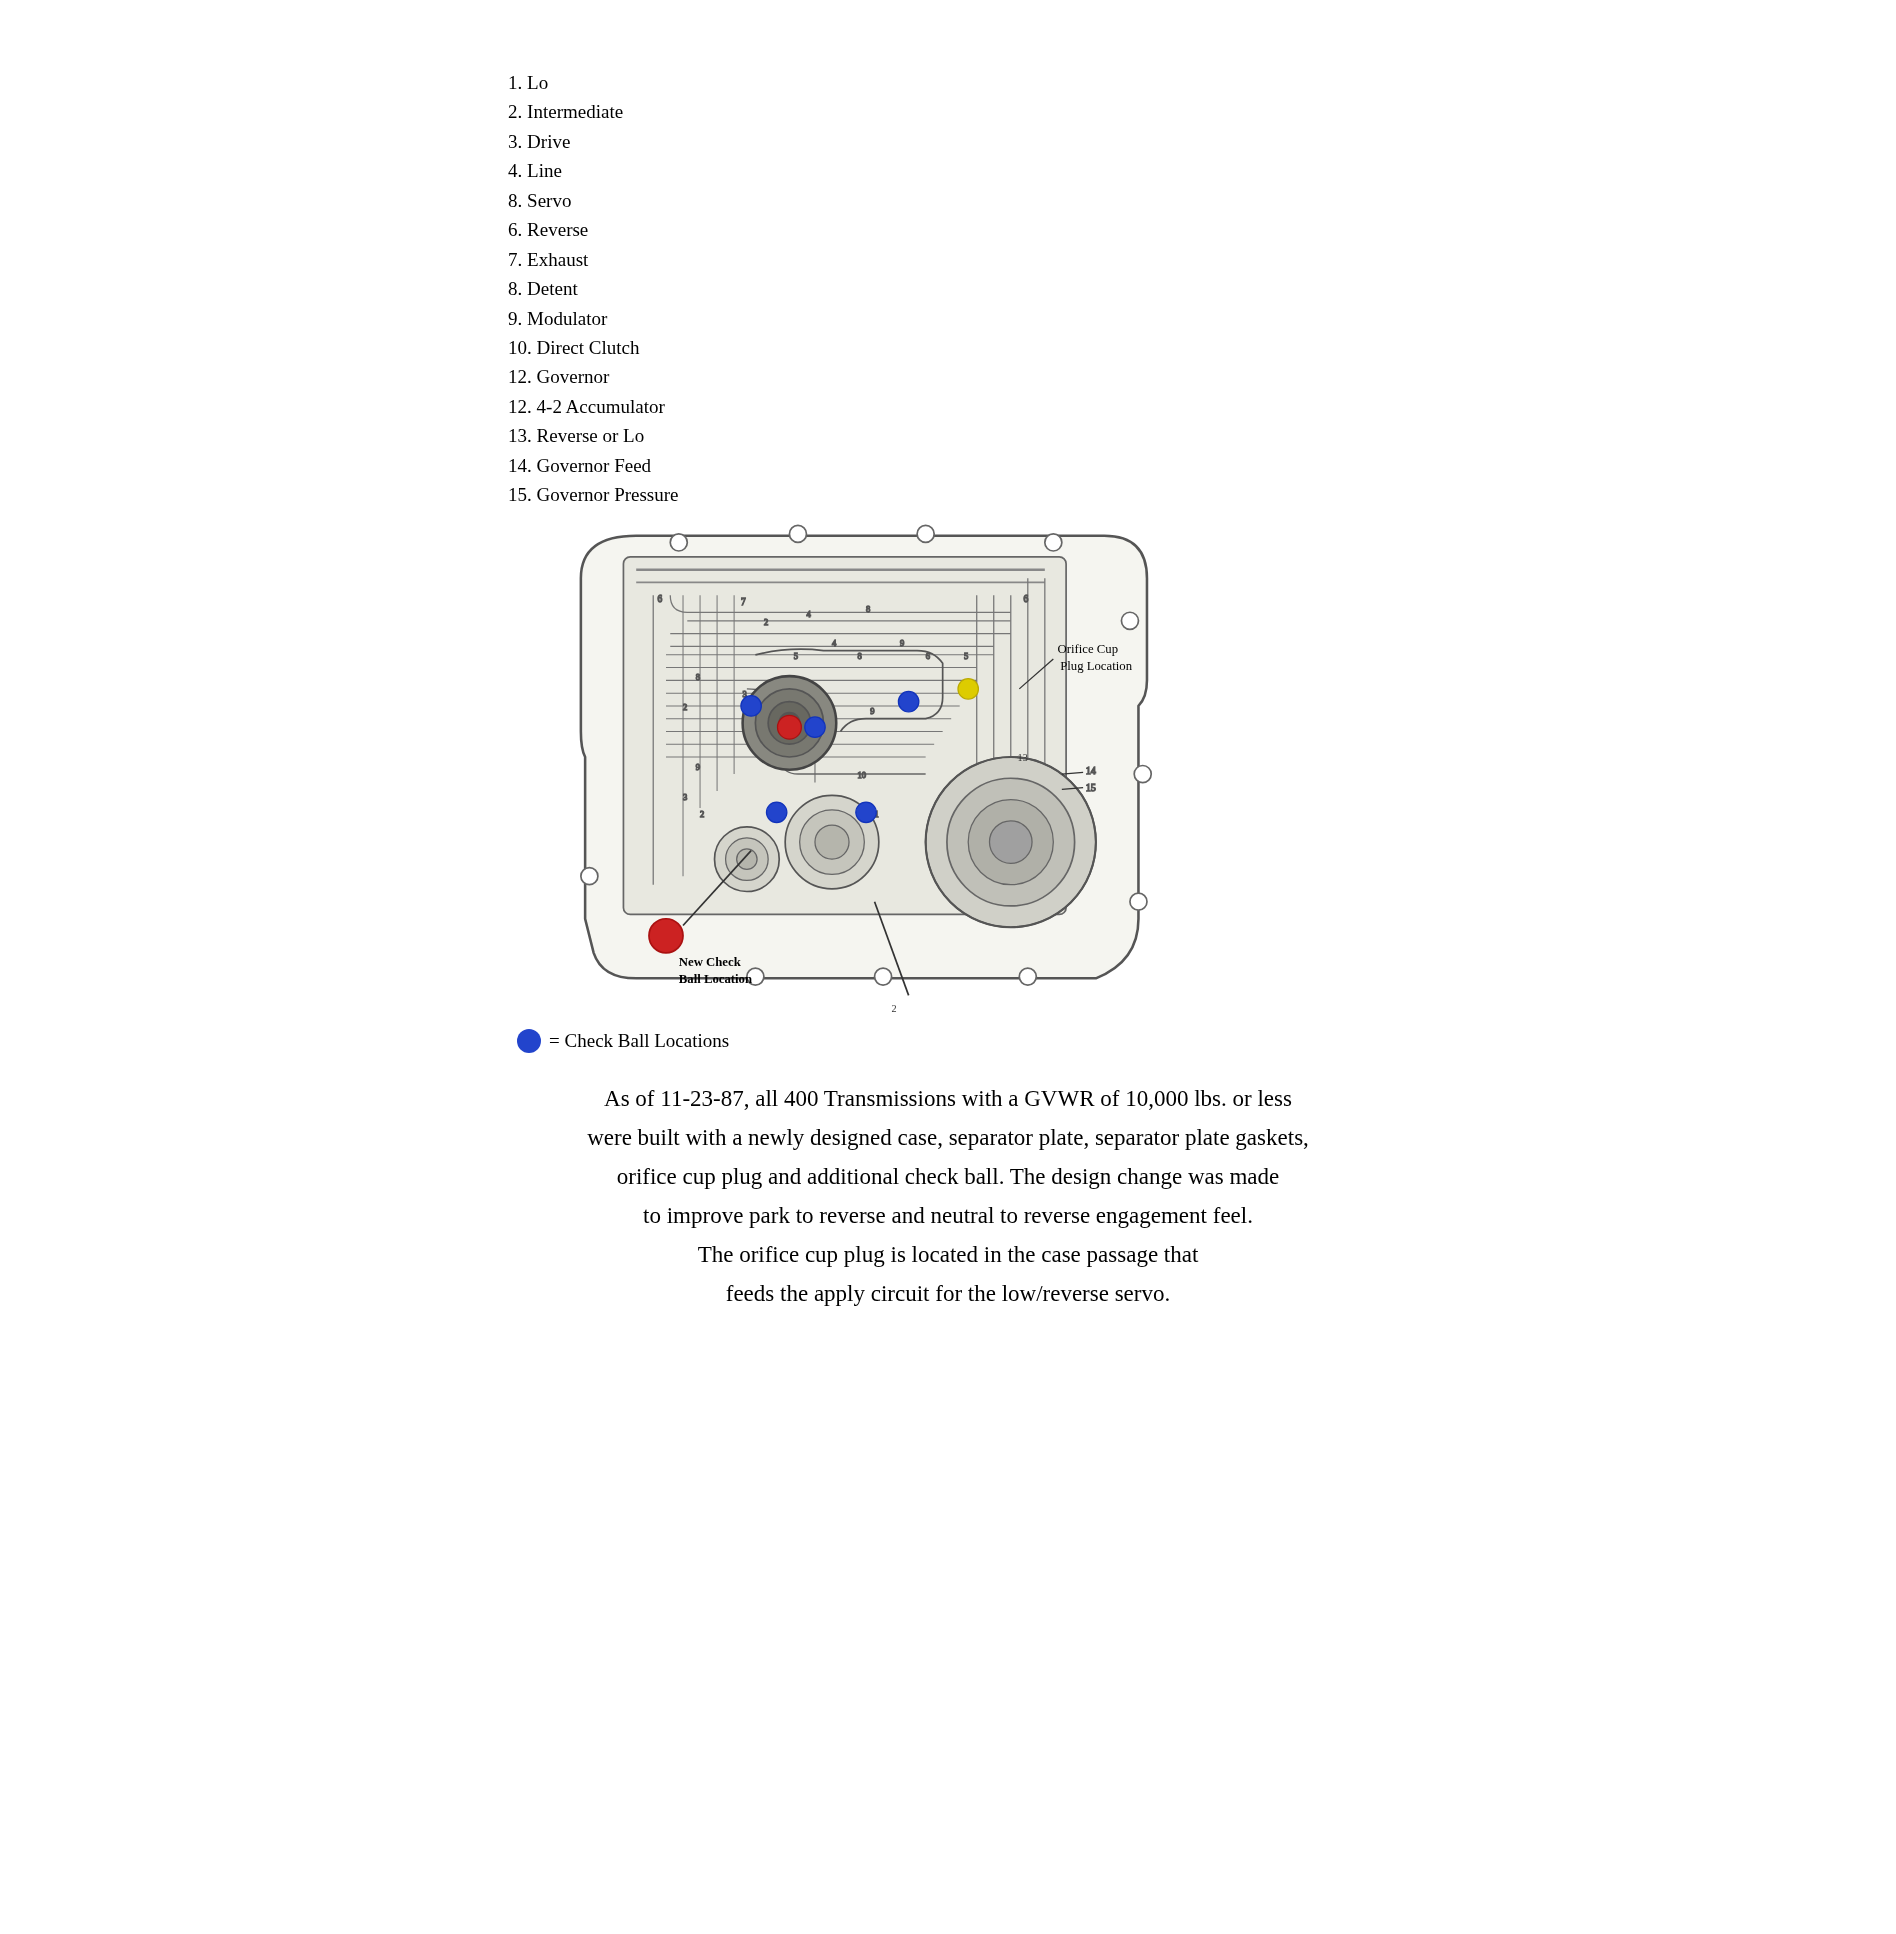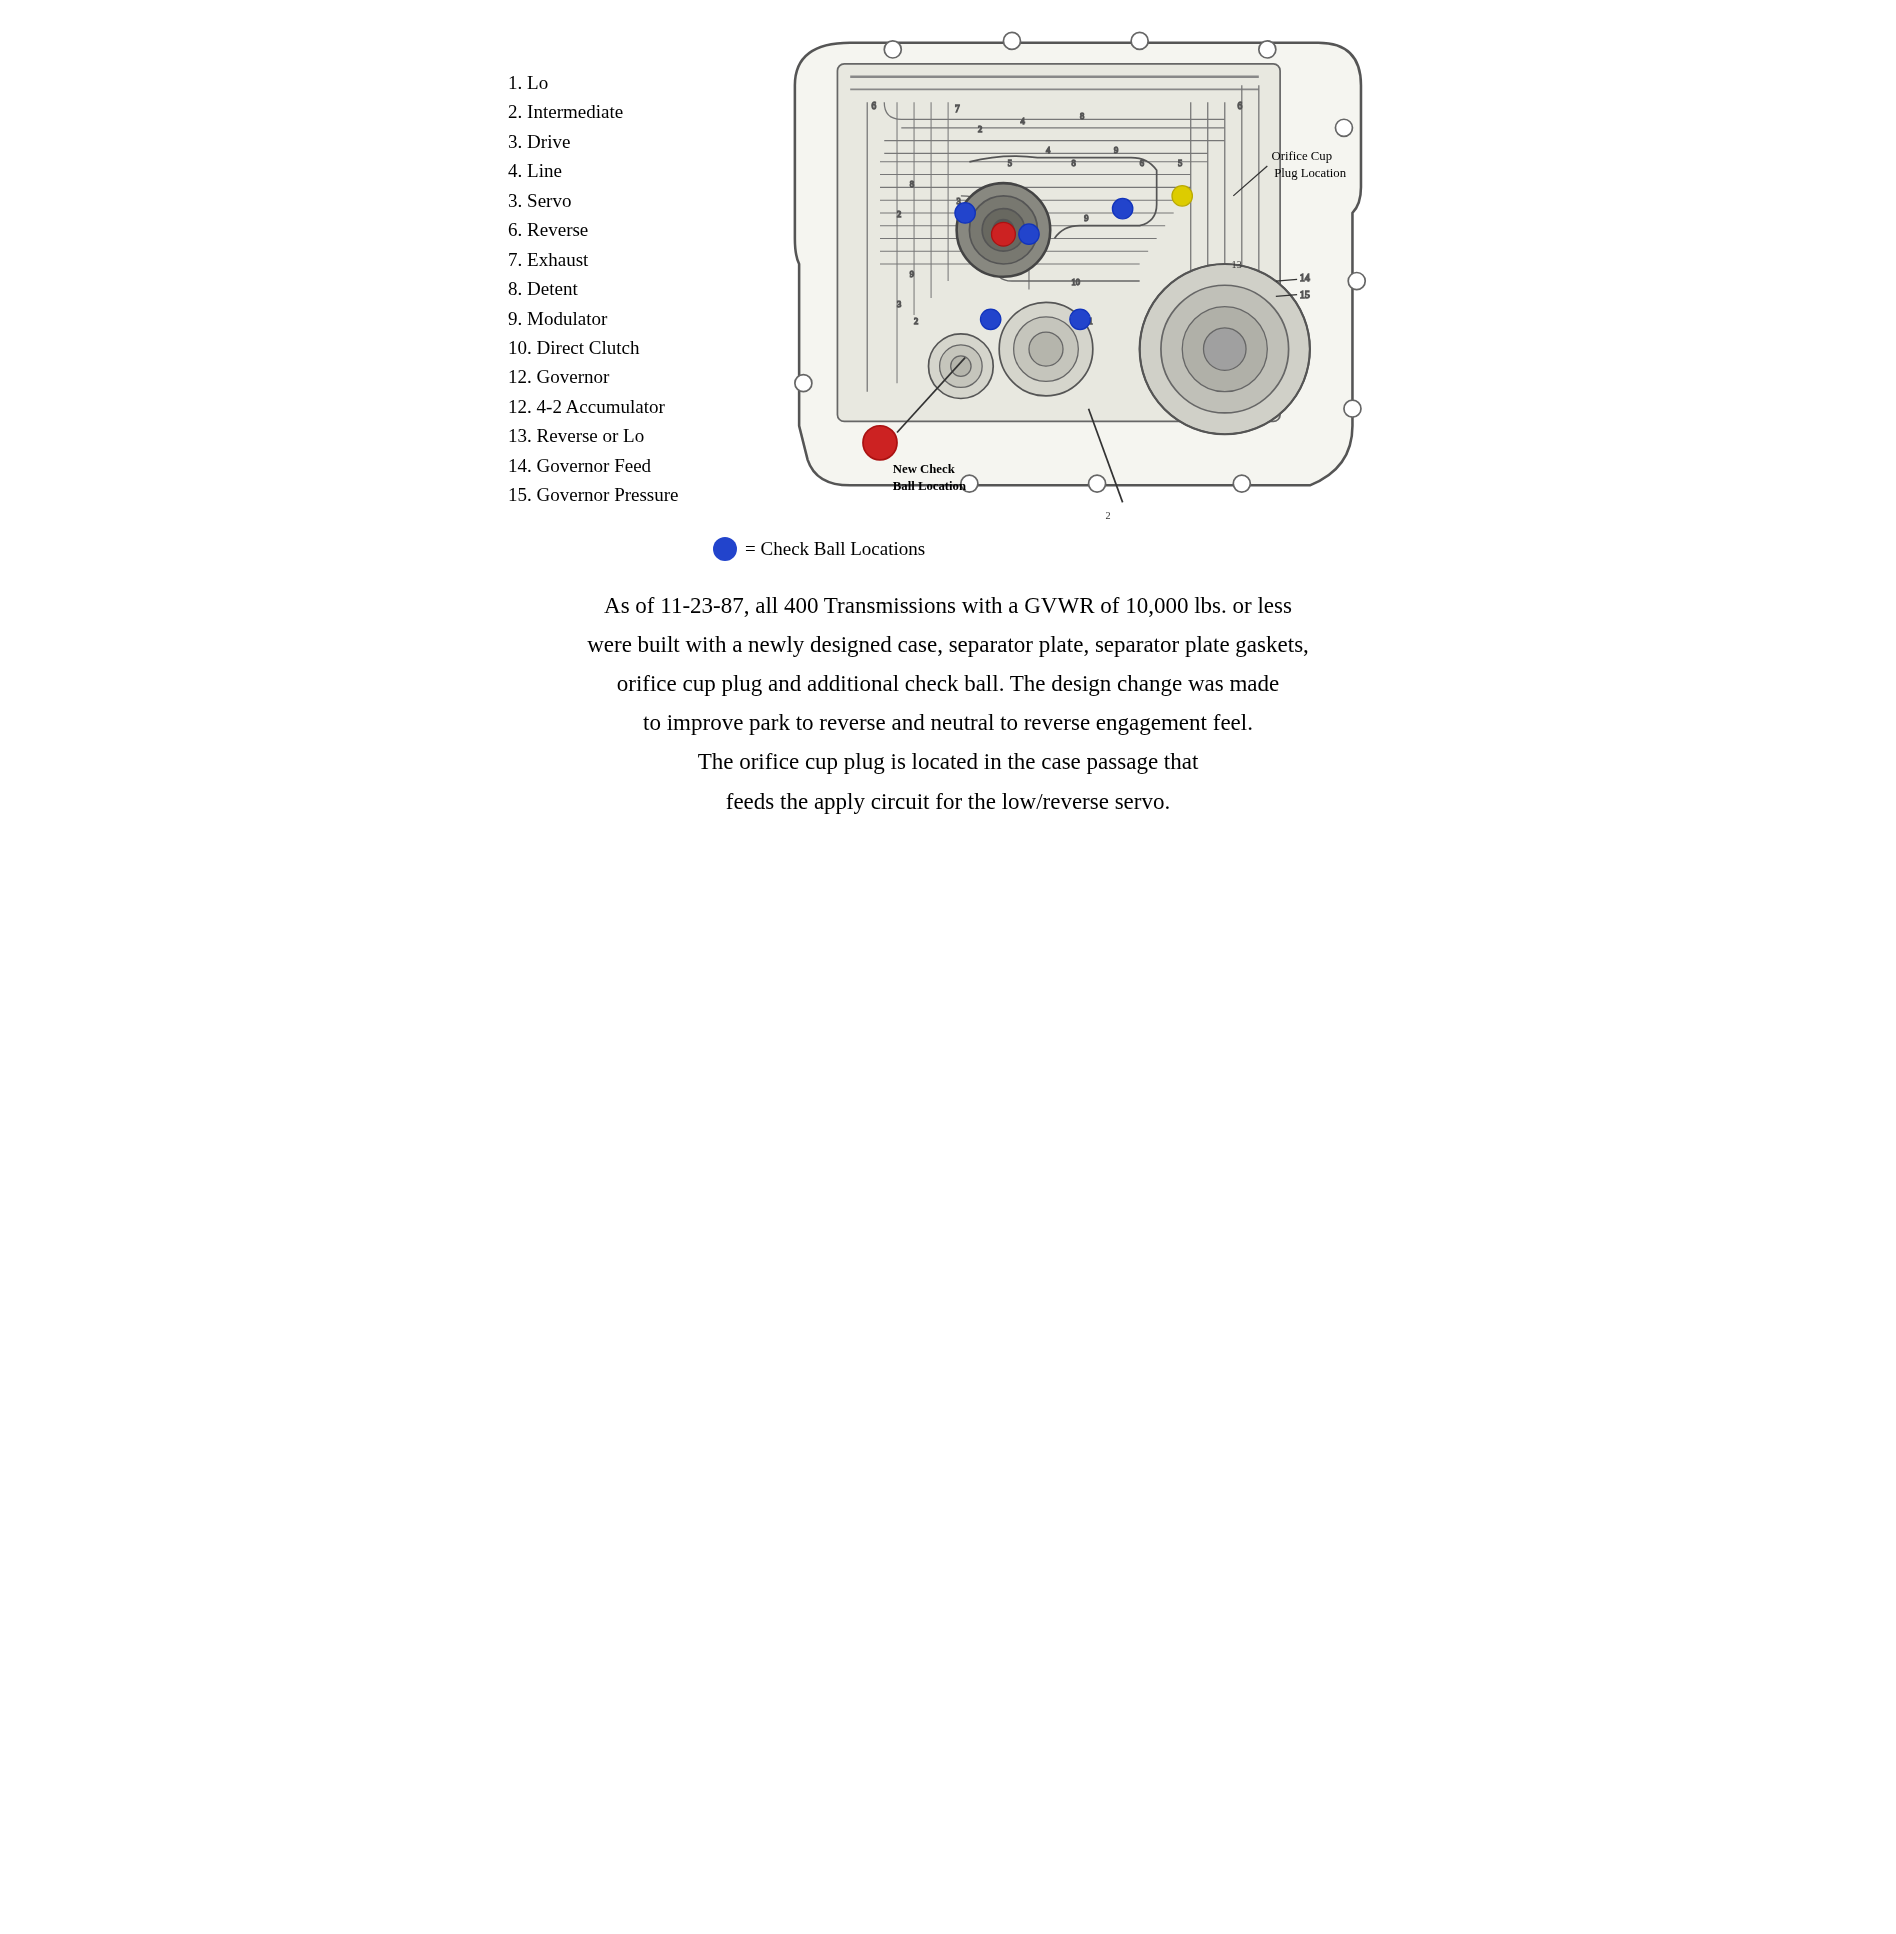--- a/index.html
+++ b/index.html
@@ -16,21 +16,21 @@
       text-align: center;
       font-size: 36px;
       font-weight: normal;
       color: #000;
       padding-bottom: 8.5px;
       border-bottom: 2.6px solid #1a1aaa;
       margin-bottom: 25.6px;
     }
     .content-area {
       display: flex;
-      flex-direction: row;
+      flex-direction: column;
       align-items: flex-start;
       margin-bottom: 17px;
     }
     .legend-list {
       min-width: 196px;
       padding-top: 51px;
       padding-left: 8.5px;
     }
     .legend-list ol {
       list-style: none;
@@ -92,21 +92,21 @@
 <div class="page-wrapper">
 
   <div class="content-area">
 
     <div class="legend-list">
       <ol>
       <li>1.  Lo</li>
           <li>2.  Intermediate</li>
           <li>3.  Drive</li>
           <li>4.  Line</li>
-          <li>3.  Servo</li>
+          <li>8.  Servo</li>
           <li>6.  Reverse</li>
           <li>7.  Exhaust</li>
           <li>8.  Detent</li>
           <li>9.  Modulator</li>
           <li>10.  Direct Clutch</li>
           <li>12.  Governor</li>
           <li>12.  4-2 Accumulator</li>
           <li>13.  Reverse or Lo</li>
           <li>14.  Governor Feed</li>
           <li>15.  Governor Pressure</li>

